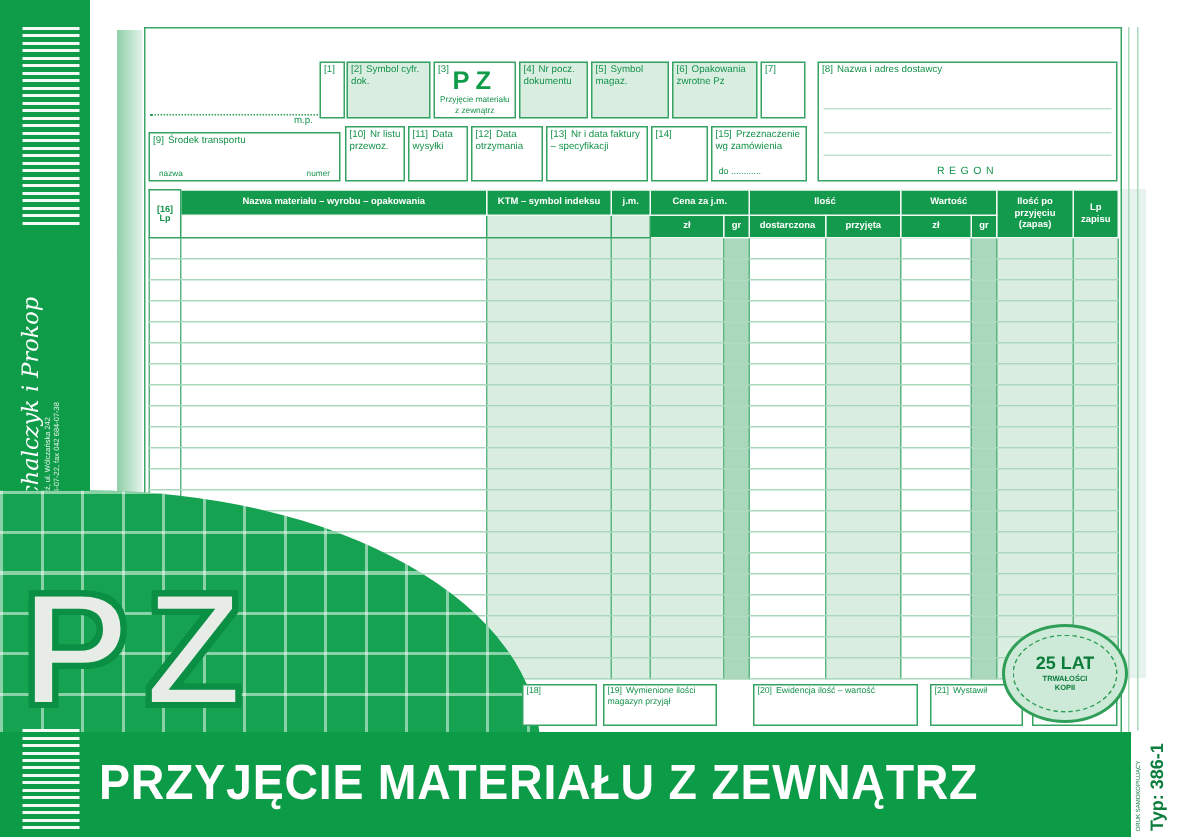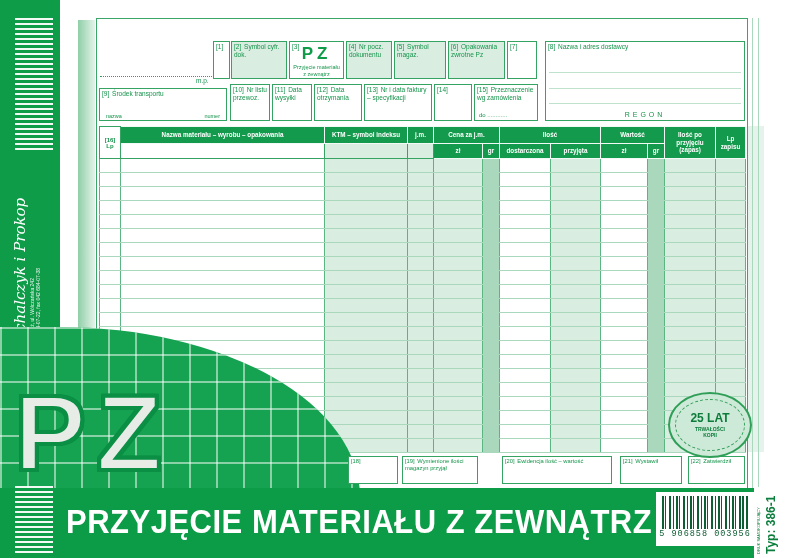--- a/index.html
+++ b/index.html
@@ -55,21 +55,21 @@
   
   .curve{position:absolute;left:0;top:327px;width:360px;height:231px;background:#16a351;z-index:3;
          border-top-right-radius:300px 170px;overflow:hidden;}
   .curve .grid{position:absolute;inset:0;
       background-image:repeating-linear-gradient(to right,rgba(255,255,255,.5) 0 2px,rgba(255,255,255,0) 2px 27px),
                        repeating-linear-gradient(to bottom,rgba(255,255,255,.5) 0 2px,rgba(255,255,255,0) 2px 27px);}
   .bigpz{position:absolute;left:14px;top:52px;font-size:108px;line-height:1;font-weight:bold;
          letter-spacing:10px;color:#e7ece7;-webkit-text-stroke:4px #0a8f44;
          text-shadow:2px 2px 0 #0a8f44,-2px -2px 0 #0a8f44,2px -2px 0 #0a8f44,-2px 2px 0 #0a8f44;}
   
-  .badge{position:absolute;left:668px;top:392px;width:80px;height:62px;background:#cde9d7;
+  .badge{position:absolute;left:668px;top:416px;width:80px;height:62px;background:#cde9d7;
          border:2px solid #2f9e57;border-radius:50%;z-index:7;display:flex;flex-direction:column;
          align-items:center;justify-content:center;text-align:center;}
   .badge .ring{position:absolute;inset:5px;border:1px dashed #2f9e57;border-radius:50%;}
   .badge .years{font-size:12px;font-weight:bold;color:#0c7c3b;line-height:1.1;}
   .badge .small{font-size:5px;font-weight:bold;color:#0c7c3b;line-height:1.2;}
   
   .band{position:absolute;left:0;top:488px;width:790px;height:70px;background:#0c9b46;z-index:4;}
   .title{position:absolute;left:66px;top:503px;font-size:31px;font-weight:bold;letter-spacing:.5px;
          color:#fff;z-index:5;white-space:nowrap;transform:scaleY(1.06);transform-origin:top left;}
   .white-corner{position:absolute;left:754px;top:487px;width:36px;height:71px;background:#fff;z-index:5;}
@@ -547,20 +547,16 @@
   <div class="badge">
     <div class="ring"></div>
     <div class="years">25 LAT</div>
     <div class="small">TRWAŁOŚCI</div>
     <div class="small">KOPII</div>
   </div>
 
   <div class="band"></div>
   <div class="title">PRZYJĘCIE MATERIAŁU Z ZEWNĄTRZ</div>
   <div class="white-corner"></div>
-  <div class="barcode">
-    <div class="bars"></div>
-    <div class="digits">5 906858 003956</div>
-  </div>
   <div class="print-note">DRUK SAMOKOPIUJĄCY</div>
   <div class="typ">Typ: 386-1</div>
 
 </div>
 
 </body></html>

